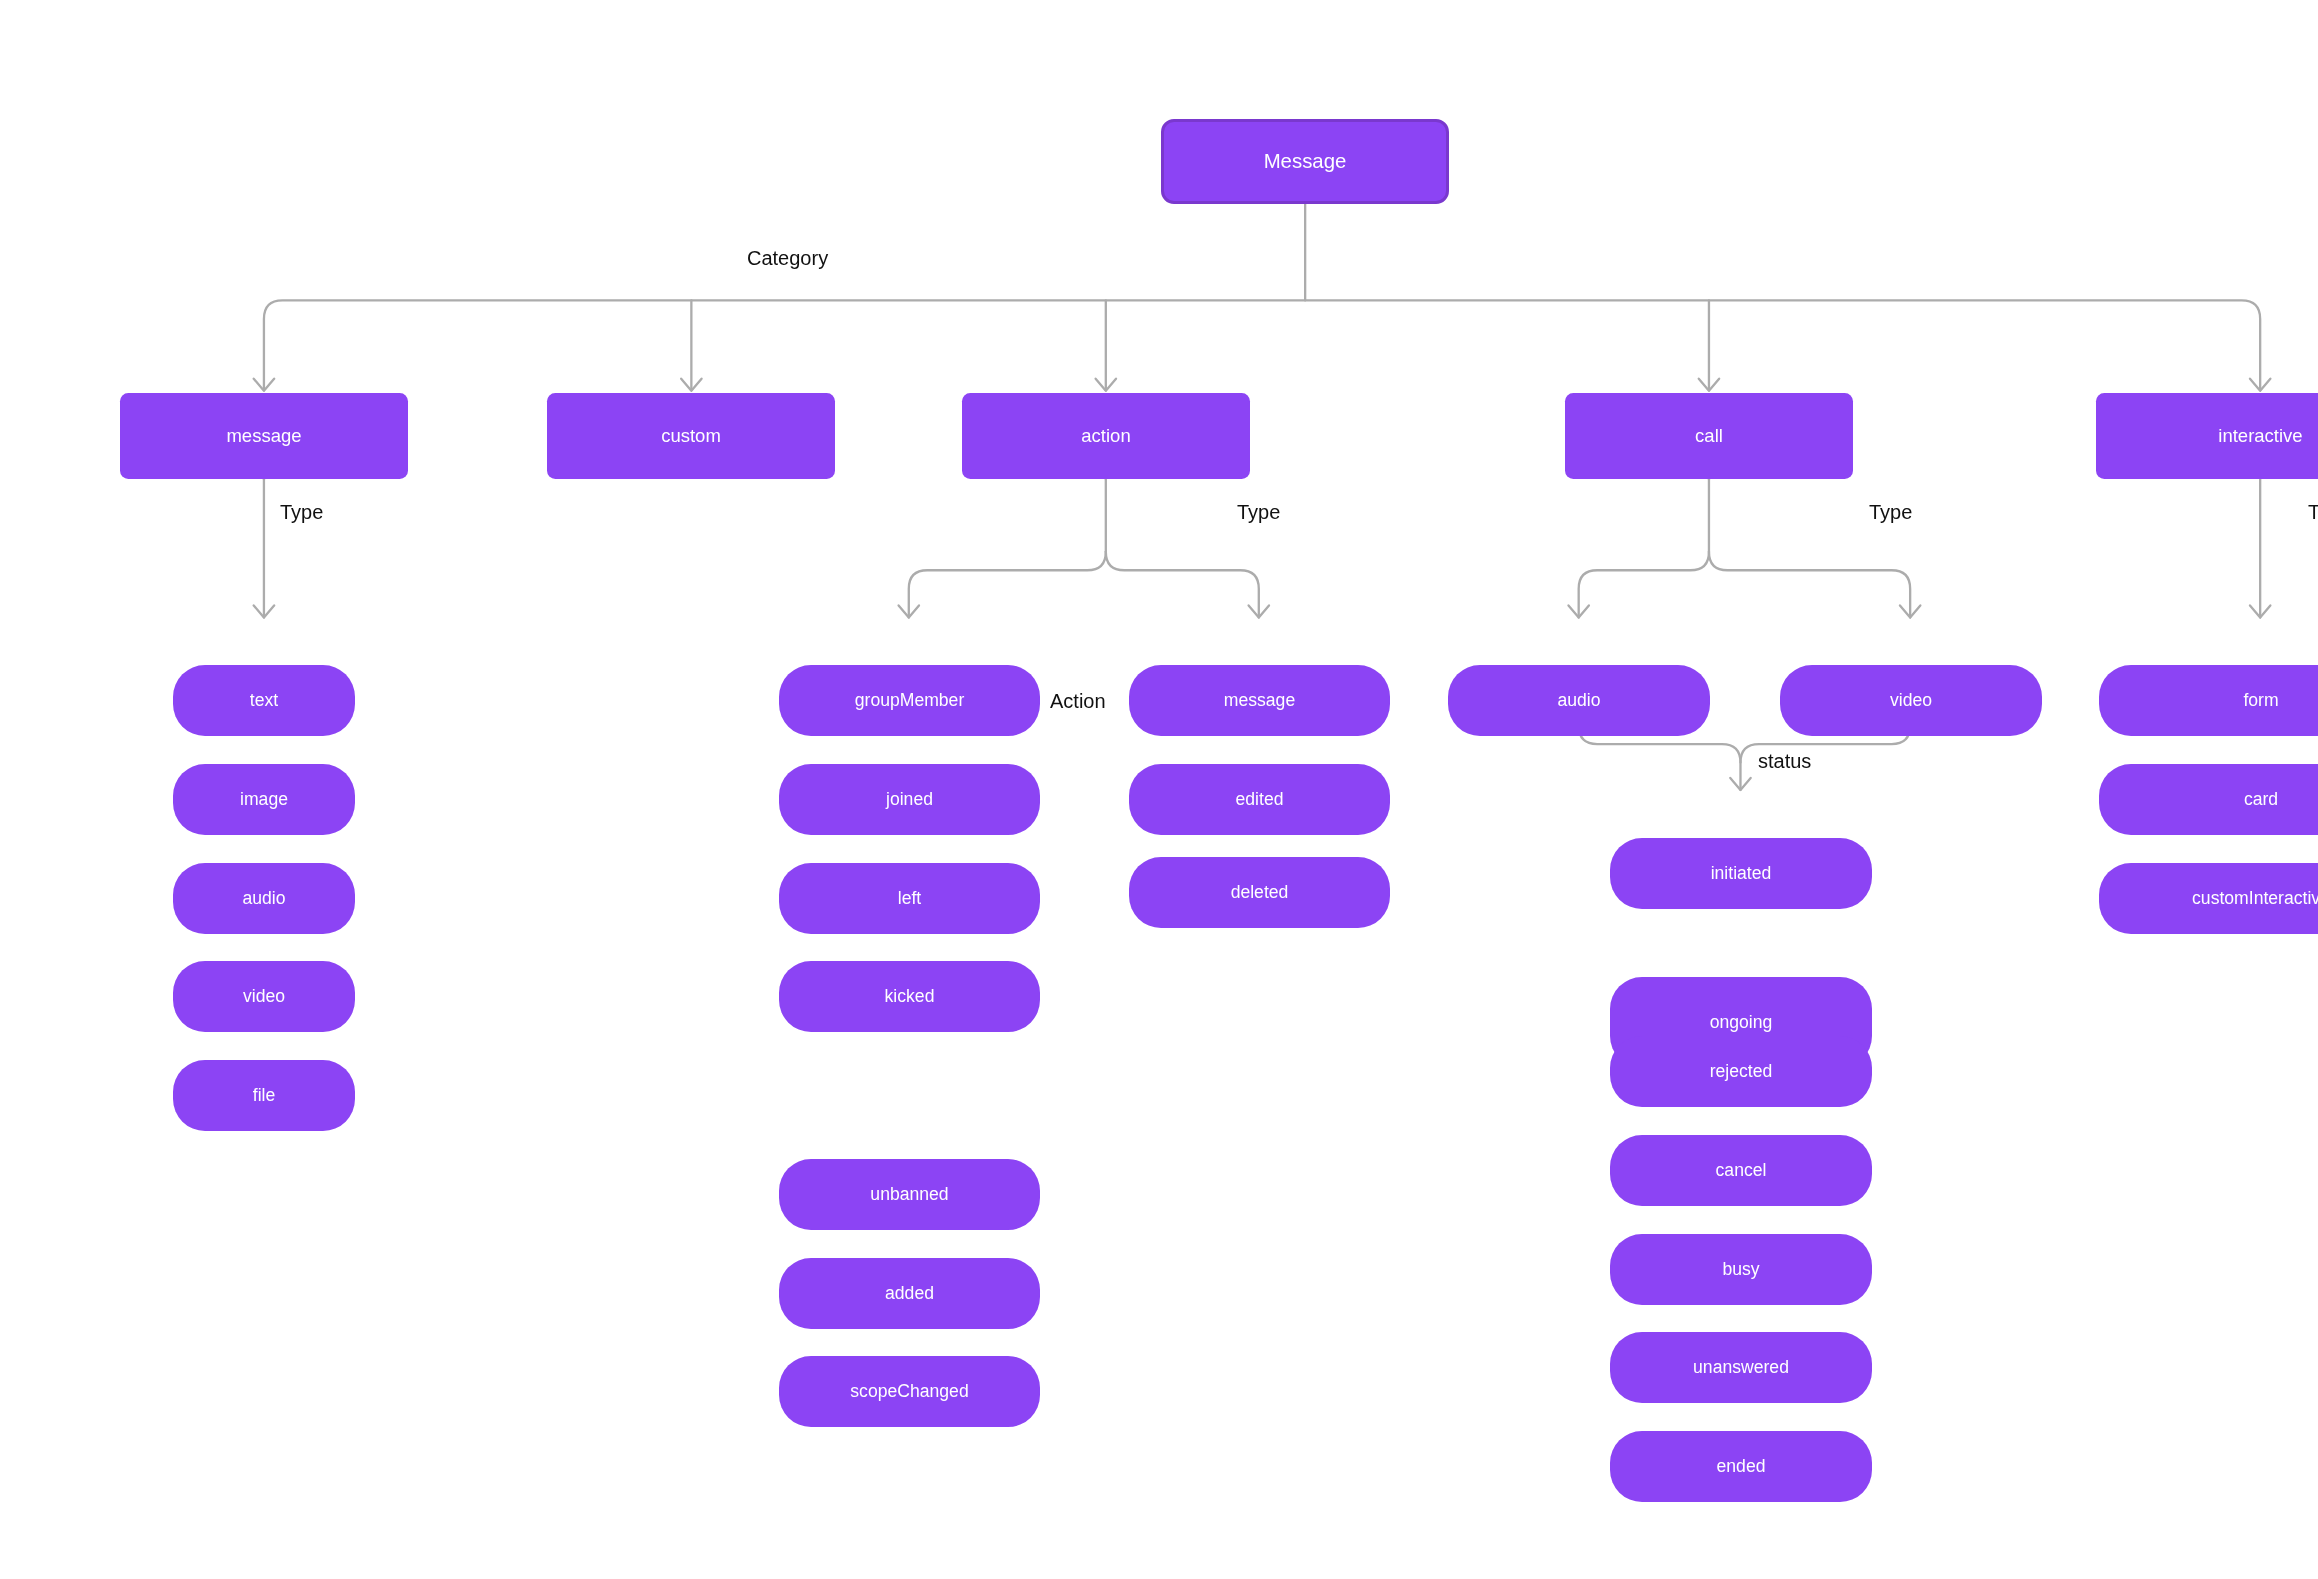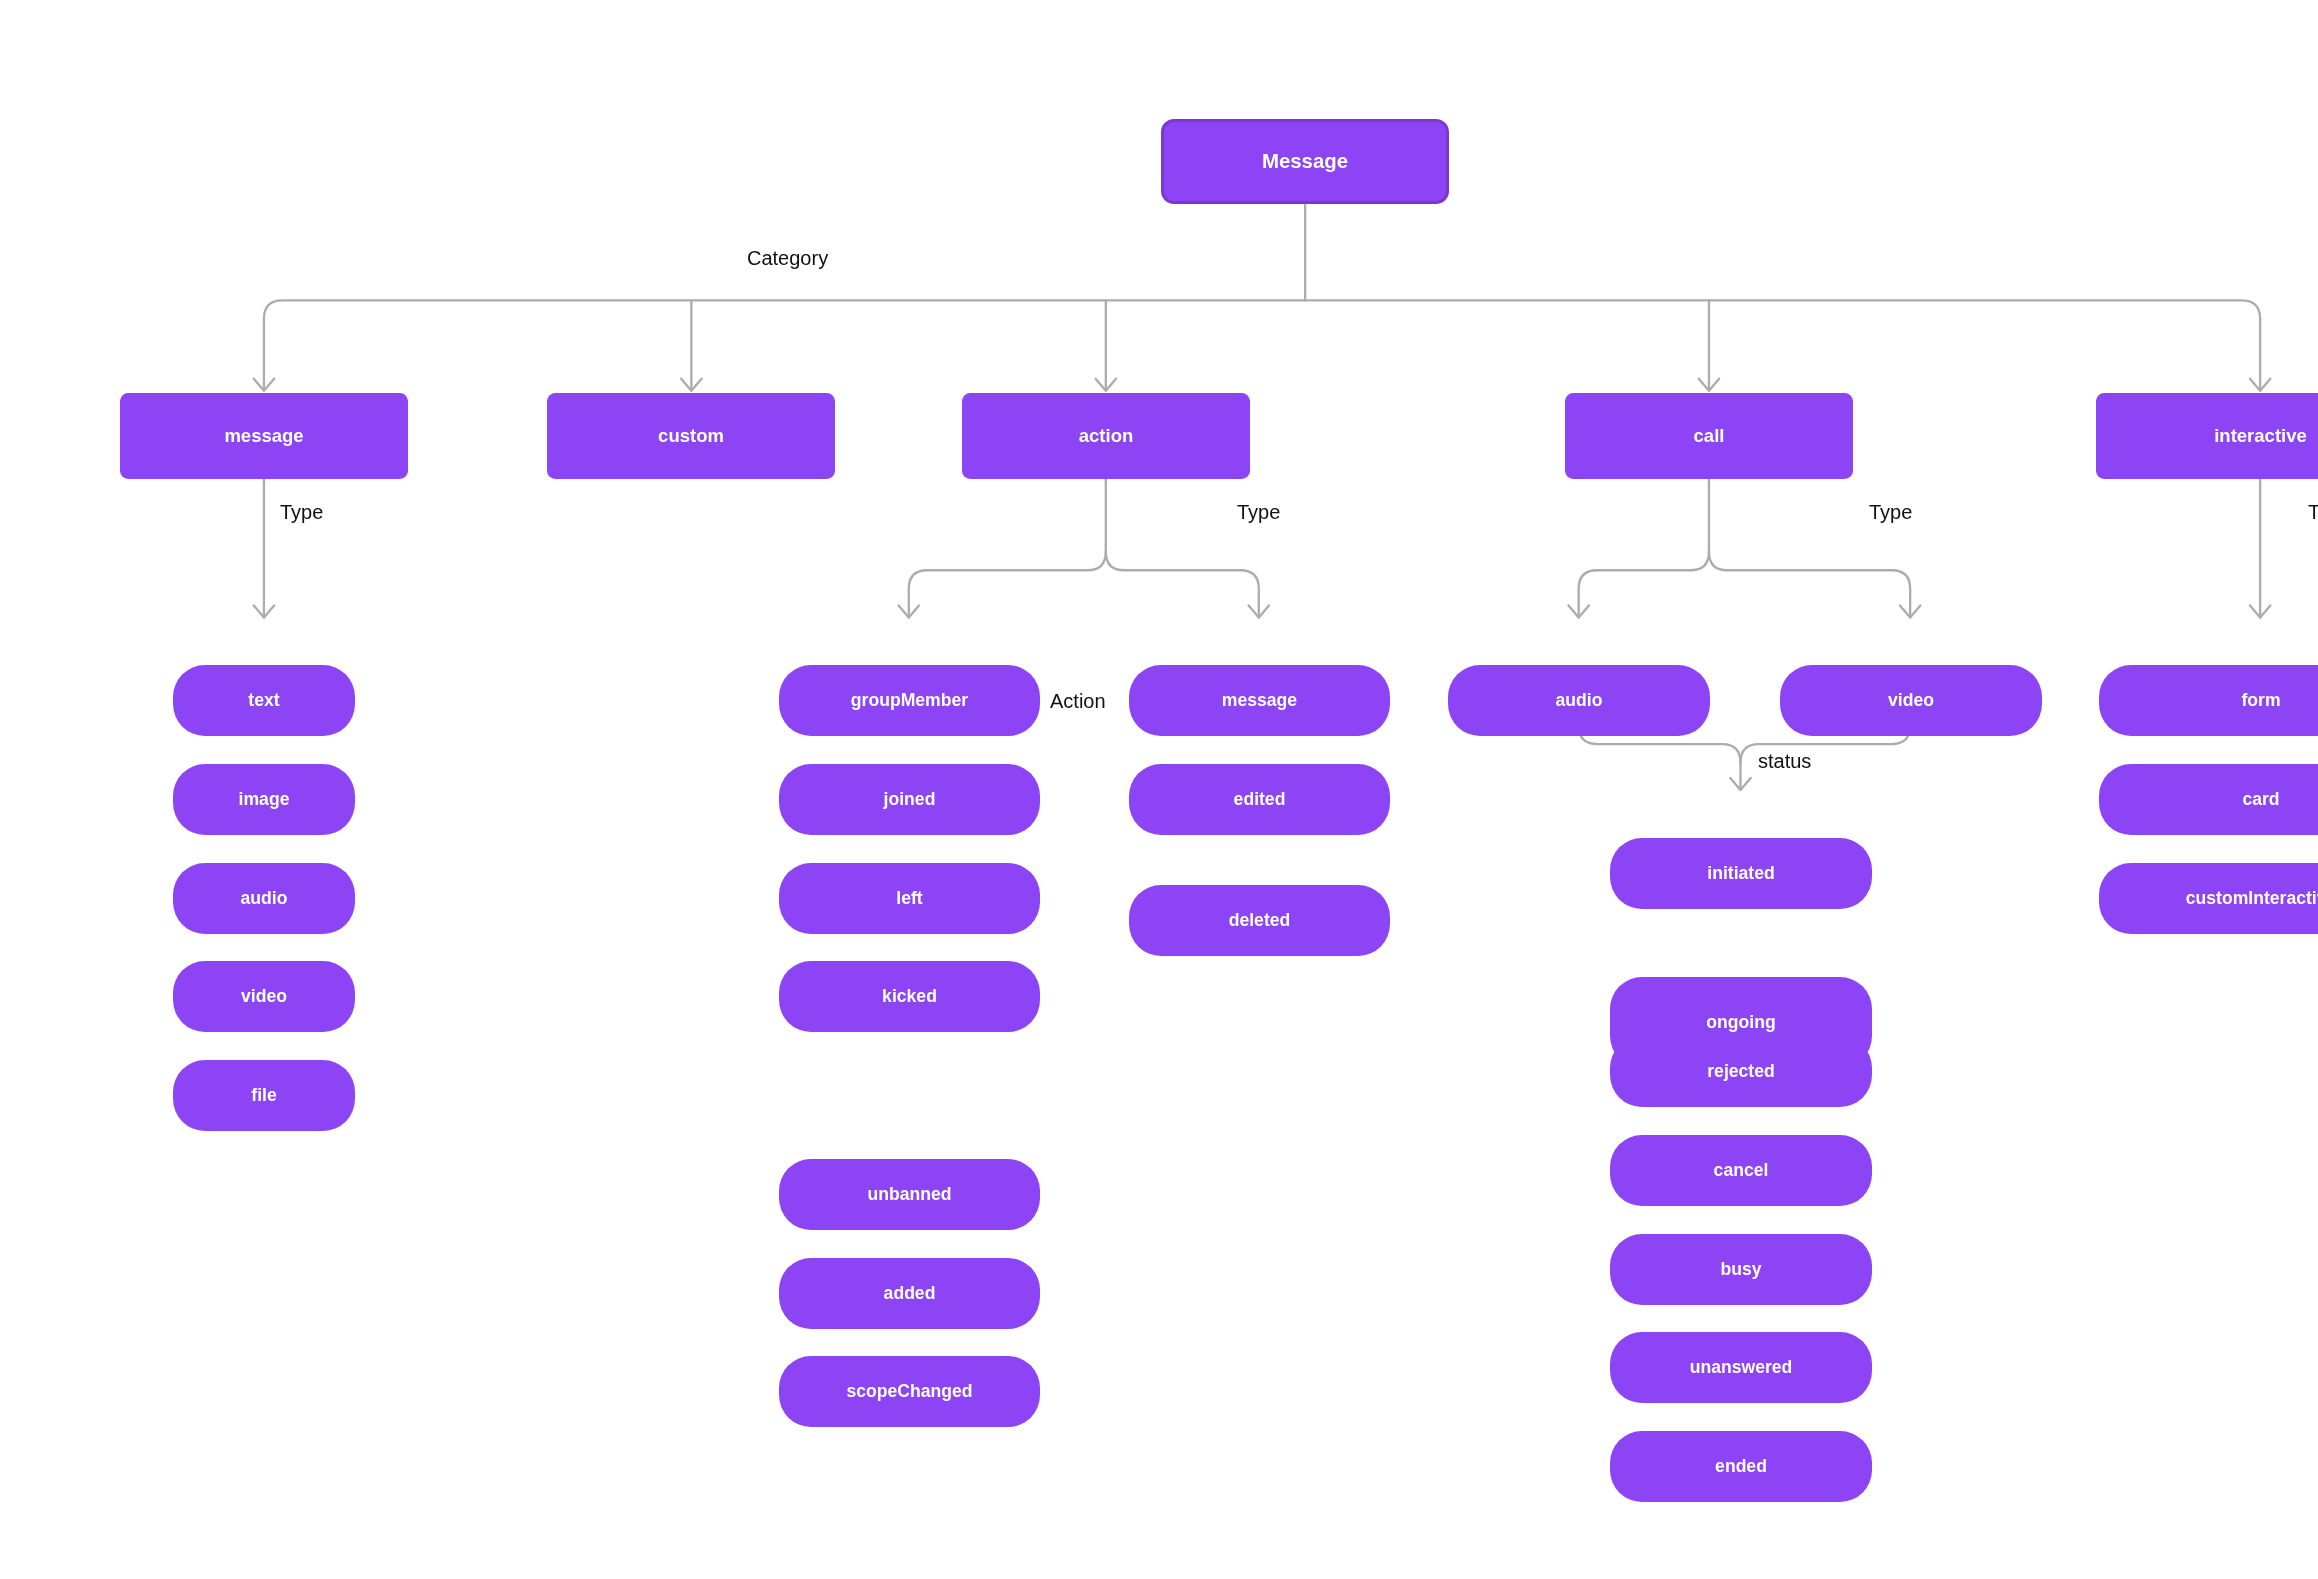--- a/index.html
+++ b/index.html
@@ -24,21 +24,20 @@
   .arrowhead{stroke:var(--connector);stroke-width:5;fill:none;stroke-linecap:round;stroke-linejoin:round;}
   .node{
     position:absolute;
     background:var(--node-fill);
     color:var(--node-text);
     display:flex;align-items:center;justify-content:center;
     text-align:center;
     font-size:17.6px;
     line-height:1;
     white-space:nowrap;
-    font-weight:bold;
   }
   .root{
     border:3.7px solid var(--root-border);
     border-radius:13px;
     font-size:20.4px;
   }
   .cat{
     border-radius:8.3px;
     font-size:18.5px;
   }
@@ -132,21 +131,21 @@
   <div class="node pill" style="left:1129px;top:620px;width:261px;height:71px">message</div>
 
   <div class="node pill" style="left:779px;top:818px;width:261px;height:71px">left</div>
   <div class="node pill" style="left:779px;top:719px;width:261px;height:71px">joined</div>
   <div class="node pill" style="left:779px;top:916px;width:261px;height:71px">kicked</div>
   <div class="node pill" style="left:779px;top:1114px;width:261px;height:71px">unbanned</div>
   <div class="node pill" style="left:779px;top:1213px;width:261px;height:71px">added</div>
   <div class="node pill" style="left:779px;top:1311px;width:261px;height:71px">scopeChanged</div>
 
   <div class="node pill" style="left:1129px;top:719px;width:261px;height:71px">edited</div>
-  <div class="node pill" style="left:1129px;top:840px;width:261px;height:71px">deleted</div>
+  <div class="node pill" style="left:1129px;top:812px;width:261px;height:71px">deleted</div>
 
   <div class="node pill" style="left:1448px;top:620px;width:262px;height:71px">audio</div>
   <div class="node pill" style="left:1780px;top:620px;width:262px;height:71px">video</div>
 
   <div class="node pill" style="left:1610px;top:793px;width:262px;height:71px">initiated</div>
   <div class="node pill" style="left:1610px;top:932px;width:262px;height:91px">ongoing</div>
   <div class="node pill" style="left:1610px;top:991px;width:262px;height:71px">rejected</div>
   <div class="node pill" style="left:1610px;top:1090px;width:262px;height:71px">cancel</div>
   <div class="node pill" style="left:1610px;top:1189px;width:262px;height:71px">busy</div>
   <div class="node pill" style="left:1610px;top:1287px;width:262px;height:71px">unanswered</div>

